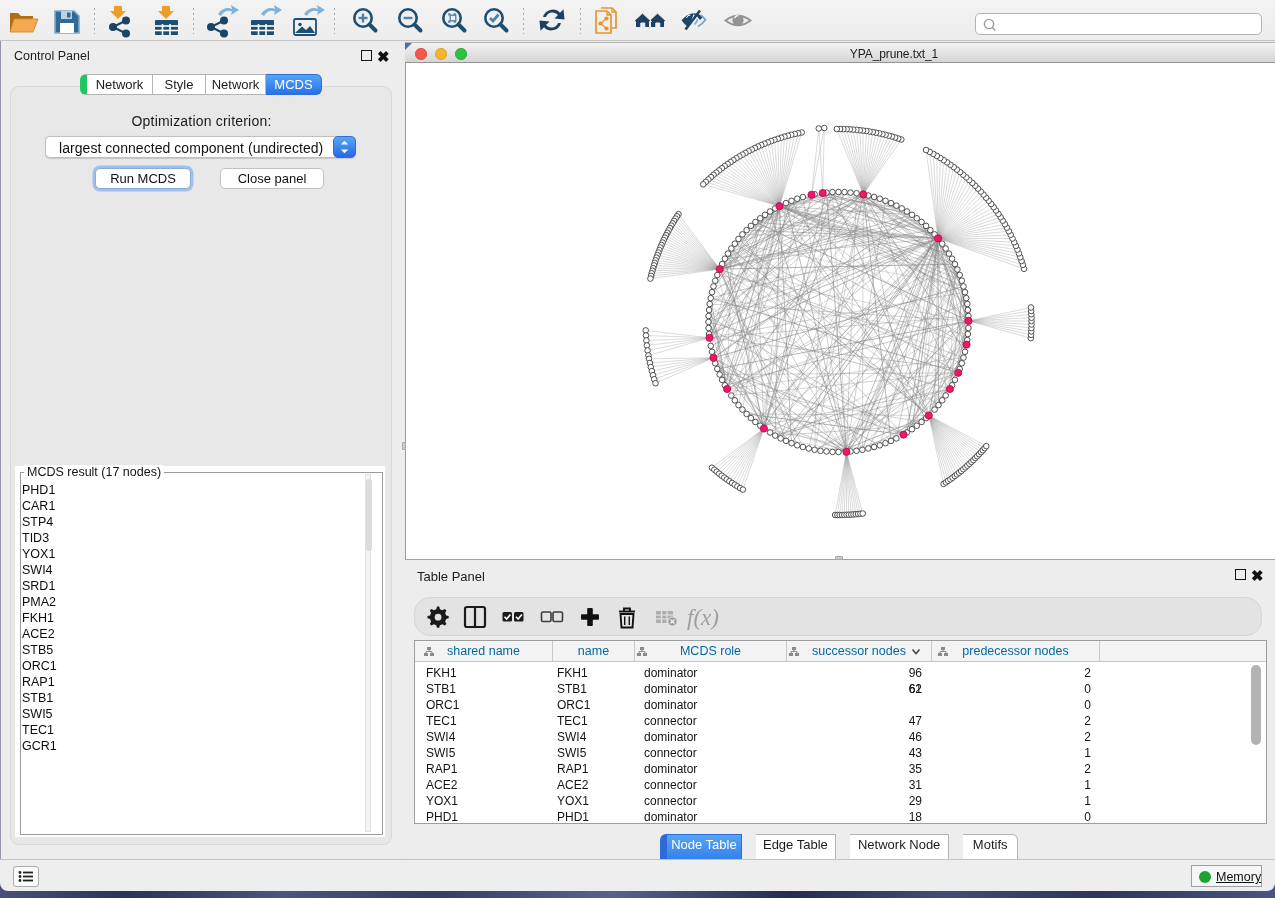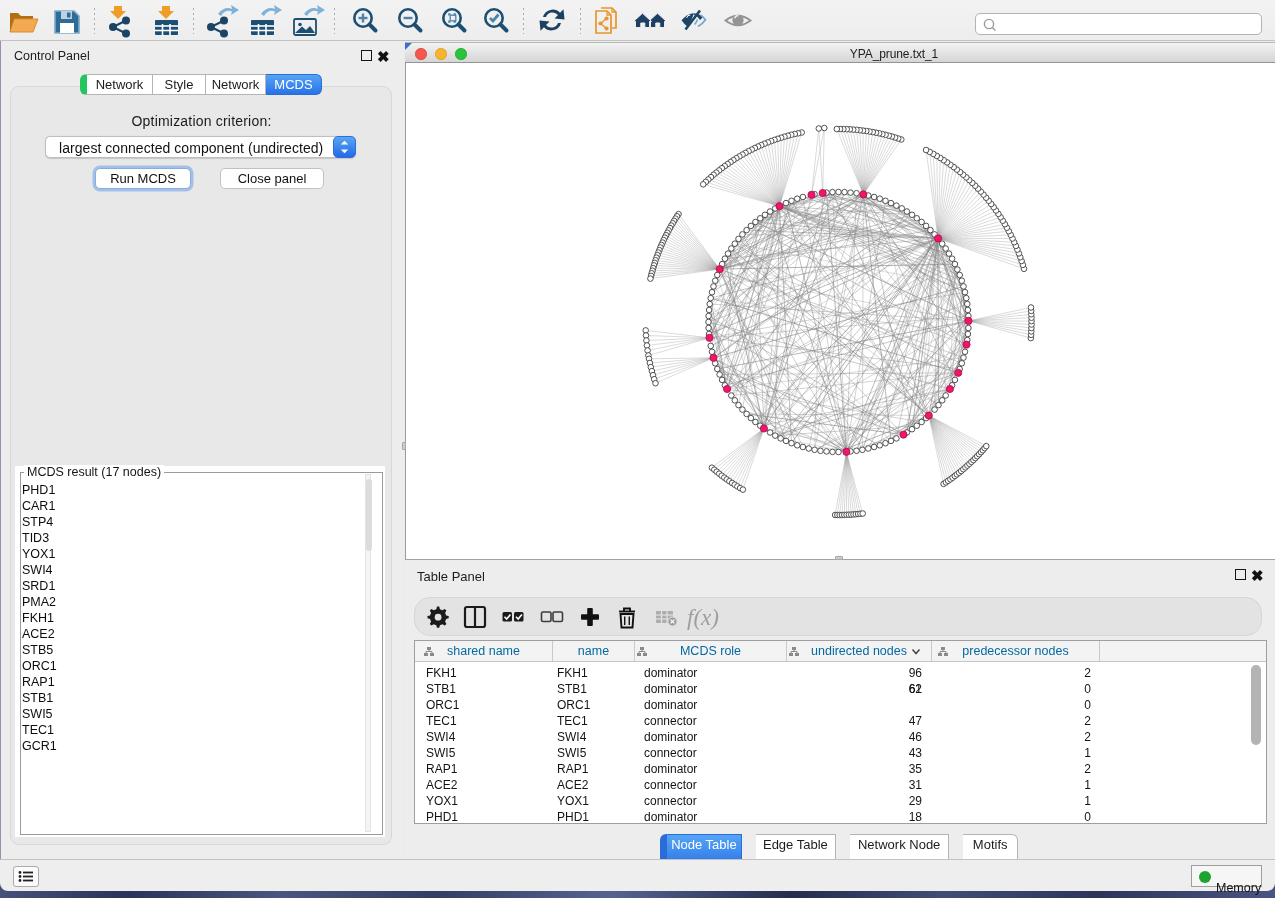--- a/index.html
+++ b/index.html
@@ -88,21 +88,21 @@
 
 
 #statusbar { left:0; top:859px; width:1275px; height:32px; background:#efeeef;
   border-top:1px solid #c2c2c2; border-radius:0 0 8px 8px; z-index:3; }
 #listbtn { position:absolute; left:13px; top:866px; width:26px; height:21px;
   background:#fbfbfb; border:1px solid #ababab; border-radius:3px; z-index:4; }
 #membtn { position:absolute; left:1191px; top:865px; width:71px; height:22px;
   background:#f7f6f7; border:1px solid #9e9e9e; font-size:12.5px; color:#111; z-index:4; }
 #membtn .dot { position:absolute; left:7px; top:4.5px; width:12px; height:12px;
   border-radius:50%; background:#1da32e; }
-#membtn .lbl { position:absolute; left:24px; top:15px; }
+#membtn .lbl { position:absolute; left:24px; top:4px;text-decoration:underline; }
 
 #wallpaper { left:0; top:884px; width:1275px; height:14px; z-index:1;
   background:linear-gradient(90deg,#46507a 0%,#2a3458 10%,#4a5680 22%,#333e64 34%,#566390 48%,#242d4e 62%,#414d76 74%,#2d3659 86%,#485484 100%); }
 #leftedge { left:0; top:41px; width:1px; height:850px; background:#9a90ab; }
 
 .grip { position:absolute; background:#cccccc; border:1px solid #a8a8a8; border-radius:1px; }
 </style>
 </head>
 <body>
 <div class="abs" id="toolbar">
@@ -1196,21 +1196,21 @@
 
 <text x="272" y="27" font-family="Liberation Serif, serif" font-style="italic" font-size="23" fill="#9e9e9e">f(x)</text>
 </svg>
 
 </div>
 <div id="ttable">
 <div id="thead">
   <div class="hcell" style="left:0;width:138px">shared name</div>
   <div class="hcell" style="left:138px;width:82px">name</div>
   <div class="hcell" style="left:220px;width:152px">MCDS role</div>
-  <div class="hcell" style="left:372px;width:145px">undirected nodes</div>
+  <div class="hcell" style="left:372px;width:145px">successor nodes</div>
   <div class="hcell" style="left:517px;width:168px">predecessor nodes</div>
   <svg width="851" height="21" viewBox="0 0 851 21" style="position:absolute;left:0;top:0">
     <g fill="#8a8a8a">
       <g transform="translate(9,6)">
             <rect x="3" y="0" width="4" height="3"></rect>
             <rect x="0" y="6" width="4" height="3"></rect>
             <rect x="6" y="6" width="4" height="3"></rect>
             <path d="M5 3 L5 4.5 M2 4.5 L8 4.5 M2 4.5 L2 6 M8 4.5 L8 6" stroke="#8a8a8a" stroke-width="1" fill="none"></path>
           </g>
       <g transform="translate(222,6)">

